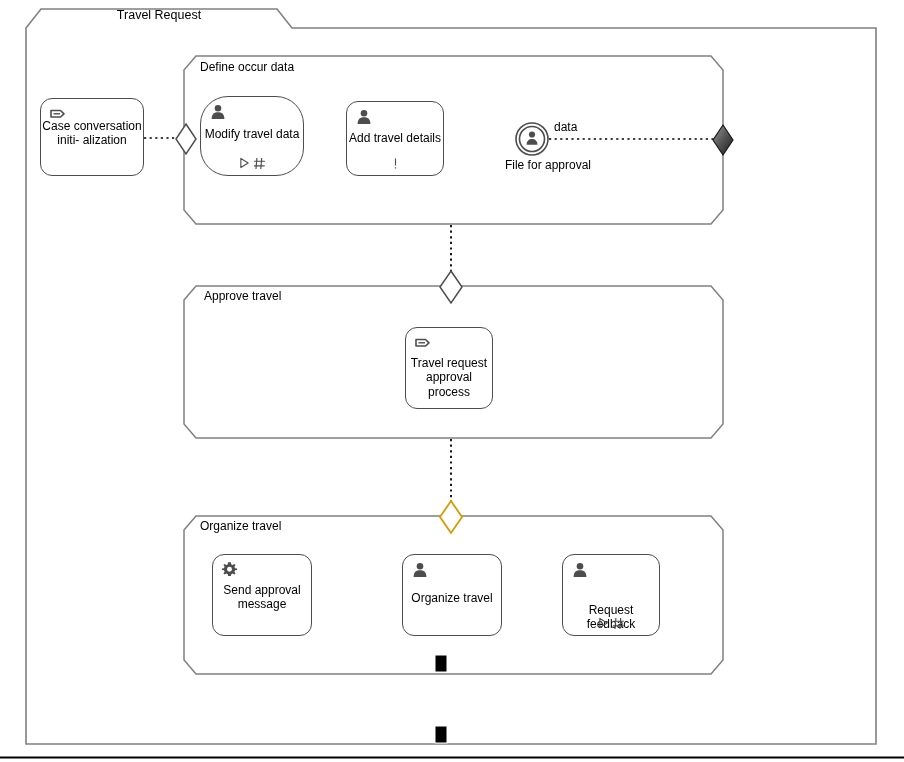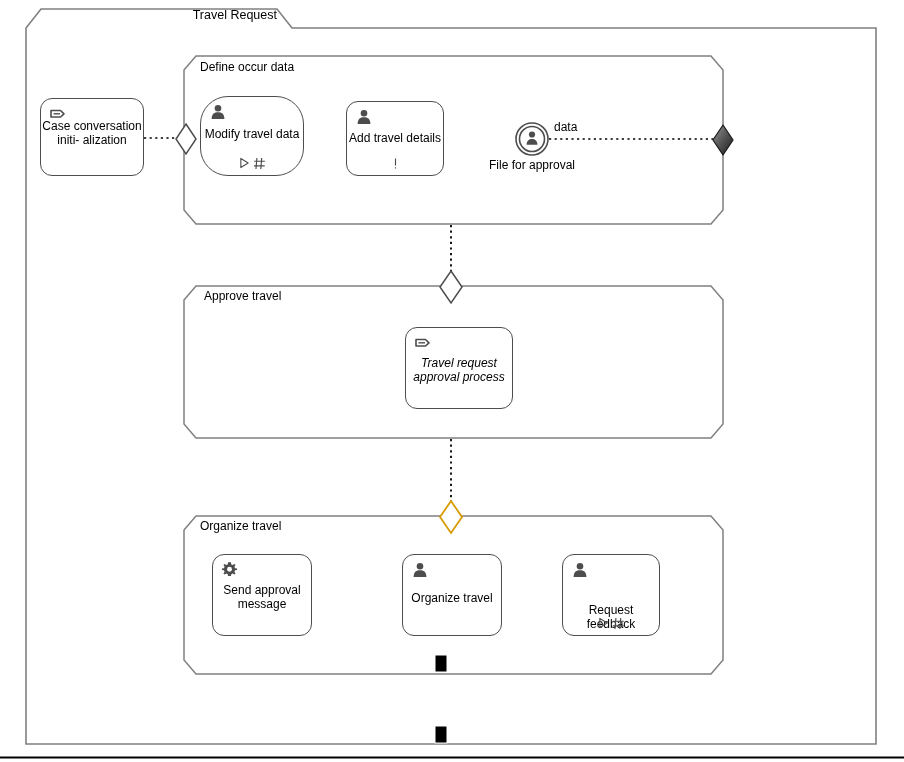--- a/index.html
+++ b/index.html
@@ -29,37 +29,37 @@
   
   .lbl {
     position: absolute;
     font-family: "Liberation Sans", sans-serif;
     color: #000000;
     white-space: pre;
     line-height: 1.18;
   }
   .case-title {
     font-size: 12.5px;
-    text-align: right;
+    text-align: center;
   }
   .stage-title {
     font-size: 12px;
   }
   .task-label {
     position: absolute;
     font-size: 12px;
     color: #000000;
     text-align: center;
     line-height: 1.2;
     left: 0;
     right: 0;
   }
   .event-label {
     font-size: 12px;
-    text-align: center;
+    text-align: right;
   }
   .conn-label {
     font-size: 12px;
   }
   
   .task {
     position: absolute;
     box-sizing: border-box;
     background: #ffffff;
     border: 1px solid #4d4d4d;
@@ -210,21 +210,21 @@
           <path d="M 4,1.2 L 4,9.2 M 4,11.3 L 4,12.6" stroke="#4d4d4d" stroke-width="1.3" stroke-linecap="butt"></path>
         </svg>
       </span>
     </div>
   </div>
 
   <div class="lbl event-label" style="left:473px; top:158px; width:118px;">File for approval</div>
 
   <div class="lbl conn-label" style="left:554px; top:120px;">data</div>
 
-  <div class="task" style="left:405px; top:327px; width:108px; height:82px;font-style:italic;">
+  <div class="task" style="left:405px; top:327px; width:88px; height:82px;">
     <span class="task-icon">
       <svg viewBox="0 0 18 18" width="18" height="18">
         <path d="M 2,5.5 L 11.5,5.5 L 15,8.8 L 11.5,12 L 2,12 Z" fill="none" stroke="#4d4d4d" stroke-width="1.6" stroke-linejoin="round"></path>
         <path d="M 4.5,8.8 L 11,8.8" stroke="#4d4d4d" stroke-width="1.4"></path>
       </svg>
     </span>
     <div class="task-label" style="top:28px;">Travel request
 approval process</div>
   </div>
 

